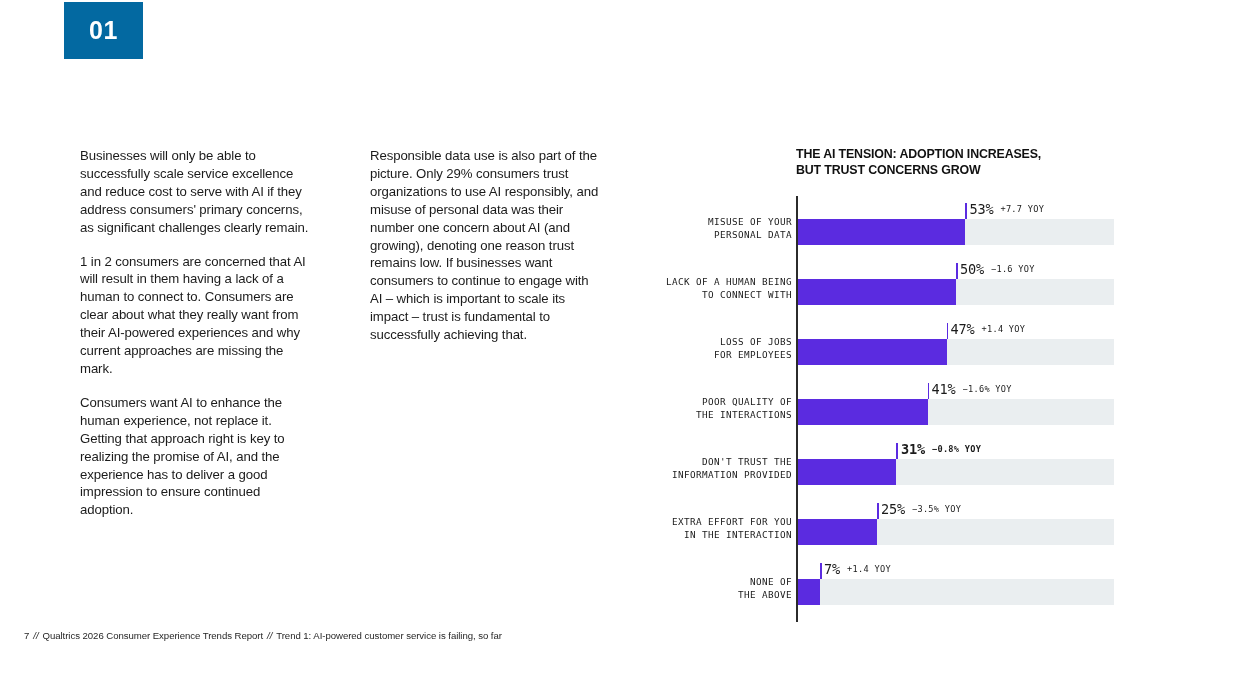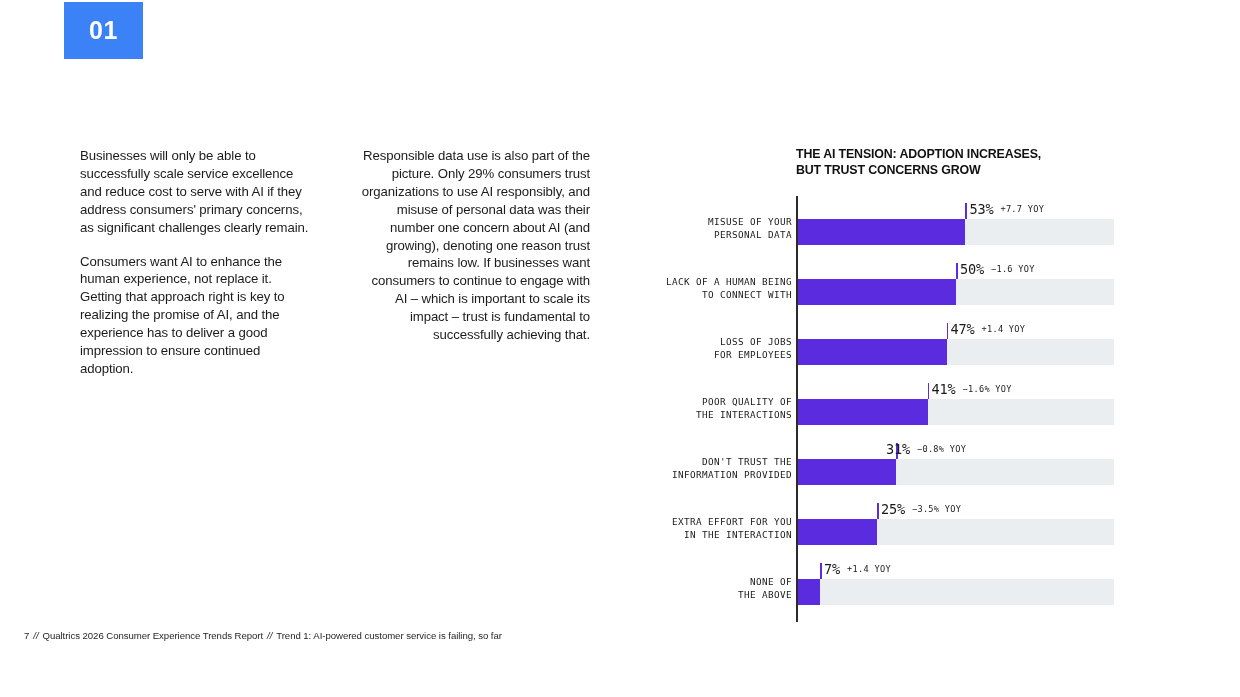--- a/index.html
+++ b/index.html
@@ -16,21 +16,21 @@
     -webkit-font-smoothing: antialiased;
   }
 
   
   .badge {
     position: absolute;
     left: 64px;
     top: 2px;
     width: 79px;
     height: 57px;
-    background: #3b82f6;
+    background: #0369a1;
     display: flex;
     align-items: center;
     justify-content: center;
   }
   .badge-number {
     color: #ffffff;
     font-size: 25px;
     font-weight: bold;
     letter-spacing: 0.5px;
     line-height: 1;
@@ -39,21 +39,21 @@
   
   .col {
     position: absolute;
     top: 147px;
     font-size: 13.2px;
     line-height: 17.9px;
     color: #1b1b1b;
     letter-spacing: -0.1px;
   }
   .col-1 { left: 80px;  width: 236px; }
-  .col-2 { left: 358px; width: 232px; text-align: right; }
+  .col-2 { left: 370px; width: 232px; }
   .col p { margin: 0 0 16px 0; }
   .col p:last-child { margin-bottom: 0; }
 
   
   .chart {
     position: absolute;
     left: 796px;
     top: 147px;
     width: 330px;
   }
@@ -159,20 +159,21 @@
 </style>
 </head>
 <body>
 
 <div class="badge">
   <span class="badge-number">01</span>
 </div>
 
 <div class="col col-1">
   <p>Businesses will only be able to successfully scale service excellence and reduce cost to serve with AI if they address consumers' primary concerns, as significant challenges clearly remain.</p>
+  <p>1 in 2 consumers are concerned that AI will result in them having a lack of a human to connect to. Consumers are clear about what they really want from their AI-powered experiences and why current approaches are missing the mark.</p>
   <p>Consumers want AI to enhance the human experience, not replace it. Getting that approach right is key to realizing the promise of AI, and the experience has to deliver a good impression to ensure continued adoption.</p>
 </div>
 
 <div class="col col-2">
   <p>Responsible data use is also part of the picture. Only 29% consumers trust organizations to use AI responsibly, and misuse of personal data was their number one concern about AI (and growing), denoting one reason trust remains low. If businesses want consumers to continue to engage with AI – which is important to scale its impact – trust is fundamental to successfully achieving that.</p>
 </div>
 
 <div class="chart">
   <div class="chart-title">THE AI TENSION: ADOPTION INCREASES,
 BUT TRUST CONCERNS GROW</div>
@@ -224,21 +225,21 @@
       <span class="value-pct">41%</span><span class="value-yoy">−1.6% YOY</span>
     </div>
   </div>
 
   <div class="row" style="top: 243px;">
     <div class="row-labels">DON'T TRUST THE
 INFORMATION PROVIDED</div>
     <div class="track" style="background: rgb(234, 238, 240);"></div>
     <div class="bar" style="width: 97.96px; background: rgb(91, 43, 224);"></div>
     <div class="tick" style="left: 99.96px; background: rgb(91, 43, 224);"></div>
-    <div class="value-group" style="left: 90px;">
+    <div class="value-group" style="left: 105px; font-weight: bold;">
       <span class="value-pct">31%</span><span class="value-yoy">−0.8% YOY</span>
     </div>
   </div>
 
   <div class="row" style="top: 303px;">
     <div class="row-labels">EXTRA EFFORT FOR YOU
 IN THE INTERACTION</div>
     <div class="track" style="background: rgb(234, 238, 240);"></div>
     <div class="bar" style="width: 79px; background: rgb(91, 43, 224);"></div>
     <div class="tick" style="left: 81px; background: rgb(91, 43, 224);"></div>

